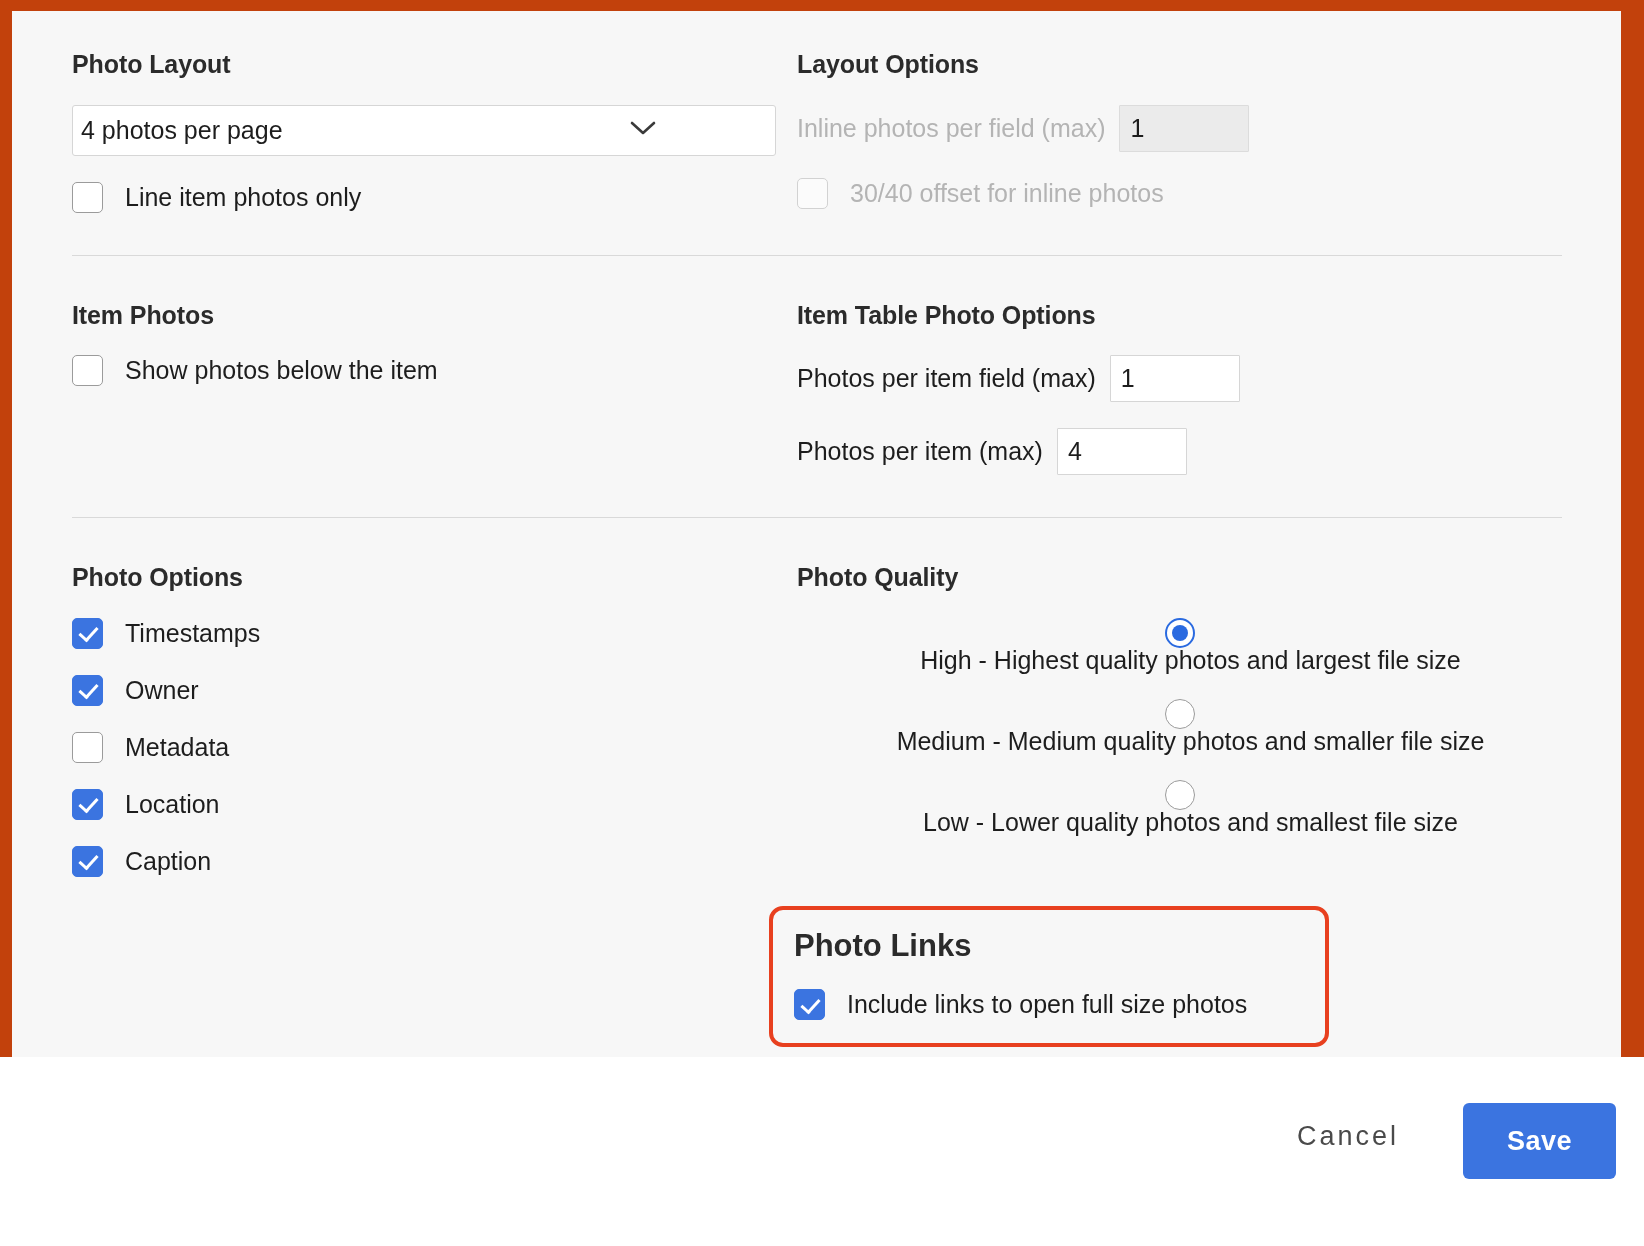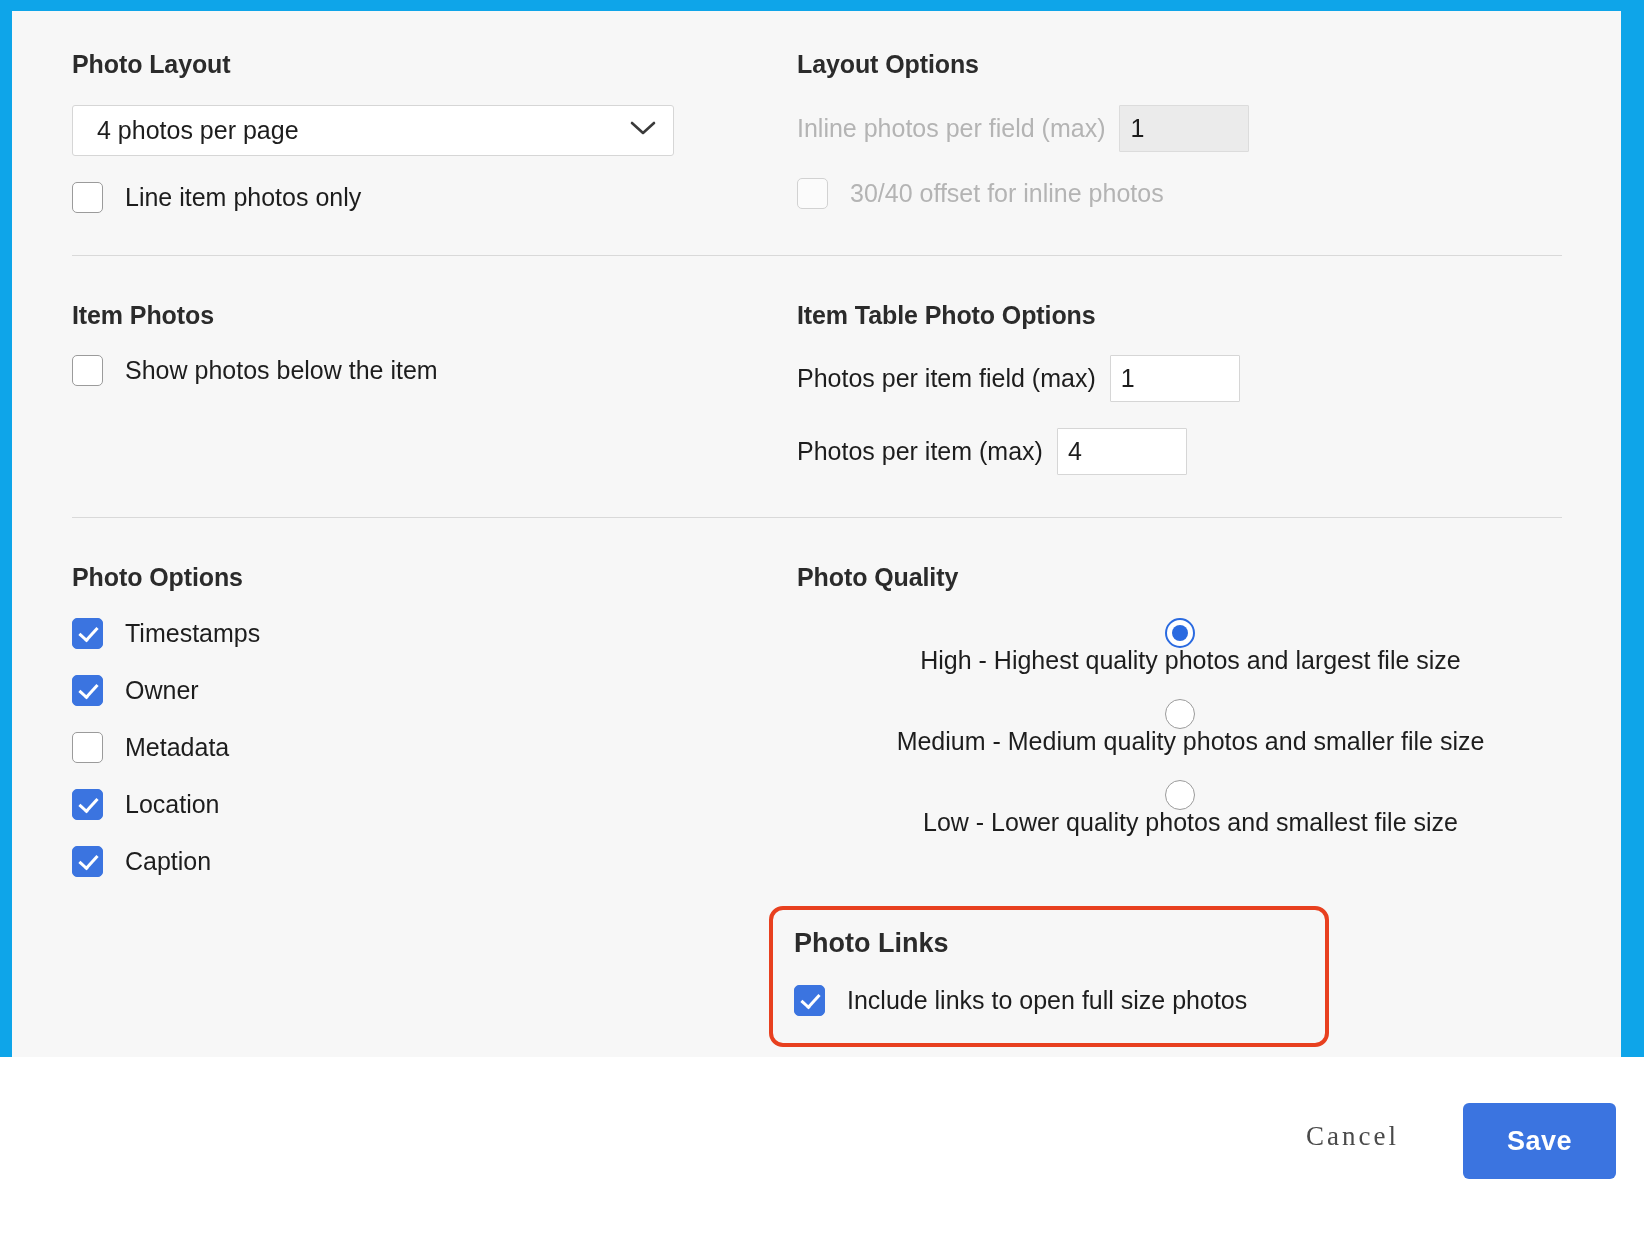--- a/index.html
+++ b/index.html
@@ -14,21 +14,21 @@
     -webkit-font-smoothing: antialiased;
     overflow: hidden;
   }
 
   .dialog {
     position: absolute;
     left: 0px;
     top: 0px;
     width: 1644px;
     height: 1246px;
-    background: #0ea5e9;
+    background: #c2410c;
     box-sizing: border-box;
   }
 
   .panel {
     position: absolute;
     left: 12px;
     top: 11px;
     width: 1609px;
     height: 1046px;
     background: #f7f7f7;
@@ -68,29 +68,29 @@
     line-height: 1.1;
   }
 
   
   .select-wrap {
     position: relative;
     width: 602px;
     height: 51px;
   }
   .select-box {
-    width: 602px;
+    width: 704px;
     height: 51px;
     background: #ffffff;
     border: 1px solid #d6d6d6;
     border-radius: 3px;
     box-sizing: border-box;
     display: flex;
     align-items: center;
-    padding: 0 24px;
+    padding: 0 8px;
     font-size: 25px;
     color: #1d1d1d;
     cursor: pointer;
   }
   .chev {
     position: absolute;
     right: 18px;
     top: 50%;
     transform: translateY(-50%);
     pointer-events: none;
@@ -238,21 +238,21 @@
     border-radius: 14px;
     box-sizing: border-box;
   }
   .hl-inner {
     position: absolute;
     left: 782px;
     top: 918px;
     width: 520px;
   }
   .hl-title {
-    font-size: 27px;
+    font-size: 31px;
     font-weight: bold;
     color: #2b2b2b;
     margin: 0;
     line-height: 1.1;
   }
 
   
   .footer {
     position: absolute;
     left: 0px;
@@ -261,21 +261,21 @@
     height: 189px;
     background: #ffffff;
     display: flex;
     align-items: flex-start;
     justify-content: flex-end;
   }
   .cancel-btn {
     margin-top: 46px;
     background: transparent;
     border: none;
-    font-family: Liberation Serif, serif;
+    font-family: Liberation Sans, sans-serif;
     font-size: 27px;
     color: #4a4a4a;
     letter-spacing: 3px;
     padding: 18px 20px;
     cursor: pointer;
   }
   .save-btn {
     margin-top: 46px;
     margin-right: 28px;
     margin-left: 44px;

